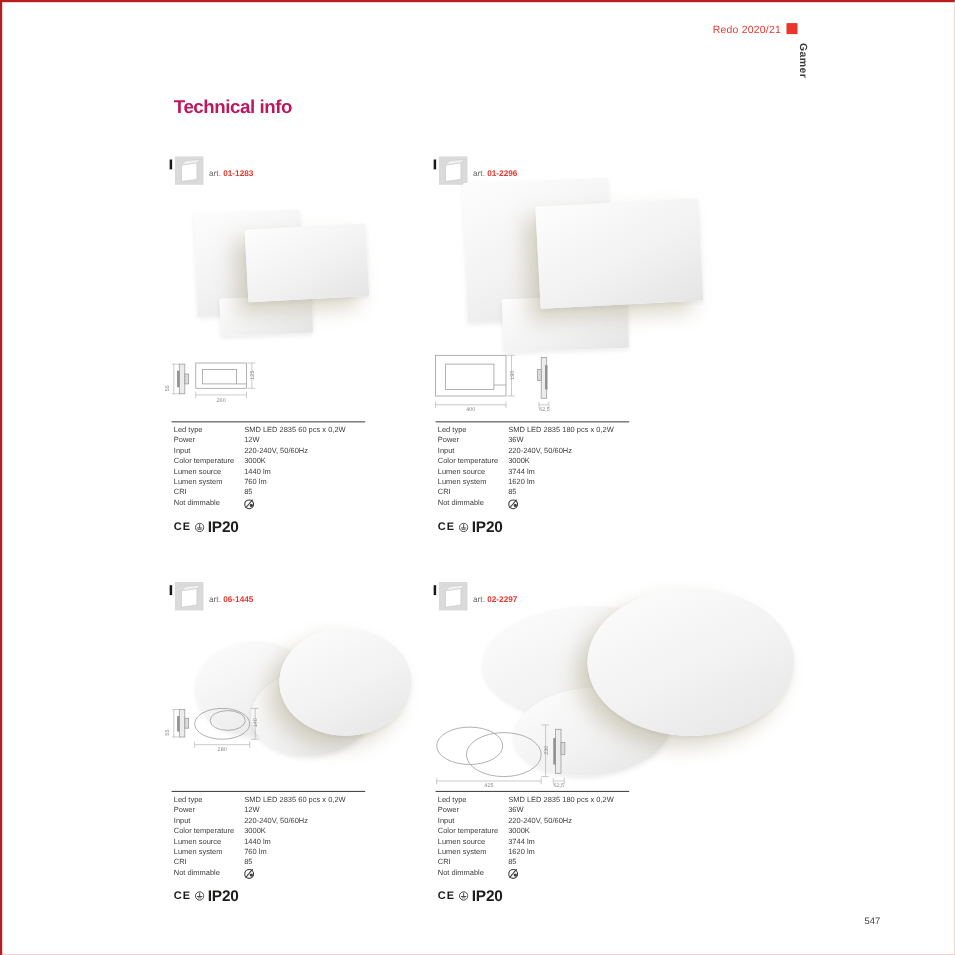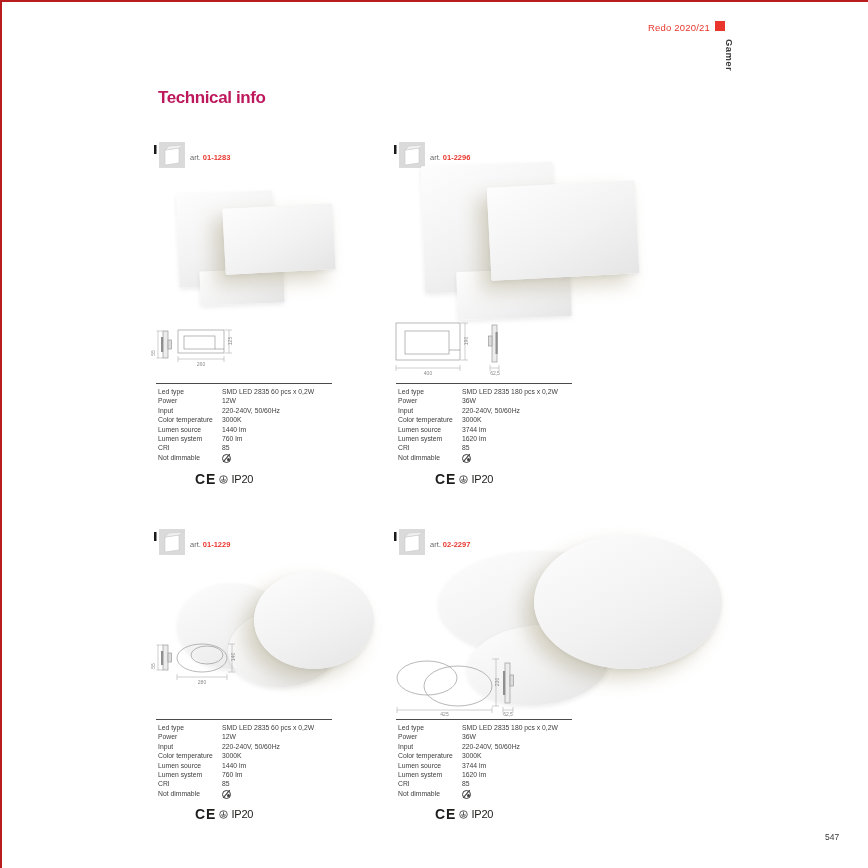--- a/index.html
+++ b/index.html
@@ -9,21 +9,21 @@
     font-family:"Liberation Sans", sans-serif;color:#3d3d3c;
   }
   
   .edition{position:absolute;top:20px;right:158px;font-size:9.5px;color:#e8362d;letter-spacing:.2px;}
   .brand-square{position:absolute;top:19px;left:713px;width:10px;height:10px;background:#e8362d;}
   .collection{position:absolute;top:37px;left:722px;writing-mode:vertical-rl;
     font-size:9.5px;font-weight:bold;color:#3a3a3a;letter-spacing:.4px;}
   
   .page-title{position:absolute;left:156px;top:86px;font-size:17px;font-weight:bold;
     color:#be185d;letter-spacing:-.4px;}
-  .page-number{position:absolute;left:823px;top:830px;font-size:8.5px;color:#3a3a3a;}
+  .page-number{position:absolute;left:784px;top:830px;font-size:8.5px;color:#3a3a3a;}
   
   .product{position:absolute;width:335px;height:360px;}
   #p1{left:152px;top:138px}
   #p2{left:392px;top:138px}
   #p3{left:152px;top:525px}
   #p4{left:392px;top:525px}
   
   .thumb{position:absolute;left:0;top:2px;}
   .art-row{position:absolute;left:36px;top:13px;font-size:7.5px;color:#6b6b6b;}
   .art-num{color:#e8362d;font-weight:bold;margin-left:2px;}
@@ -78,22 +78,22 @@
   .nd-icon{display:inline-block;width:7px;height:7px;border:1px solid #3d3d3c;
     border-radius:50%;position:relative;margin-top:1px;}
   .nd-icon::before{content:"";position:absolute;left:3px;top:-1.5px;width:1px;height:10px;
     background:#3d3d3c;transform:rotate(40deg);}
   .nd-icon::after{content:"";position:absolute;right:.5px;bottom:.5px;width:3px;height:3px;
     border-radius:50%;background:#3d3d3c;}
   
   .certs{position:absolute;left:4px;display:flex;align-items:center;gap:3px;}
   #p1 .certs,#p2 .certs{top:331px}
   #p3 .certs,#p4 .certs{top:279px}
-  .ce{font-size:14px;font-weight:bold;color:#1d1d1b;letter-spacing:1px;margin-left:37px;}
-  .ip{font-size:11px;font-weight:400;color:#1d1d1b;letter-spacing:-.2px;}
+  .ce{font-size:10px;font-weight:bold;color:#1d1d1b;letter-spacing:1px;}
+  .ip{font-size:14px;font-weight:700;color:#1d1d1b;letter-spacing:-.2px;}
 </style>
 </head>
 <body>
 
 <div class="page">
 
   <div class="edition">Redo 2020/21</div>
   <div class="brand-square"></div>
   <div class="collection">Gamer</div>
 
@@ -278,21 +278,21 @@
   </section>
 
   <section class="product" id="p3">
     <svg class="thumb" width="32" height="28" viewBox="0 0 32 28">
       <rect x="0" y="3" width="2.5" height="9" fill="#1a1a1a"></rect>
       <rect x="5" y="0" width="26" height="26" fill="#dadada"></rect>
       <polygon points="11,8 25,6 25,21 11,23" fill="#ffffff" stroke="#c0c0c0" stroke-width="0.5"></polygon>
       <polygon points="11,8 15,4 29,3 25,6" fill="#f0f0f0" stroke="#c9c9c9" stroke-width="0.5"></polygon>
     </svg>
     <div class="art-row">
-      <span>art.</span><span class="art-num">01-1229</span>
+      <span>art.</span><span class="art-num">06-1445</span>
     </div>
     <div class="photo">
       <div class="glow"></div>
       <div class="epanel eb"></div>
       <div class="epanel el"></div>
       <div class="epanel ef"></div>
     </div>
     <div class="drawing">
       <svg width="92" height="56" viewBox="0 0 92 56">
         <g stroke="#9a9a9a" stroke-width="0.7" fill="none">

